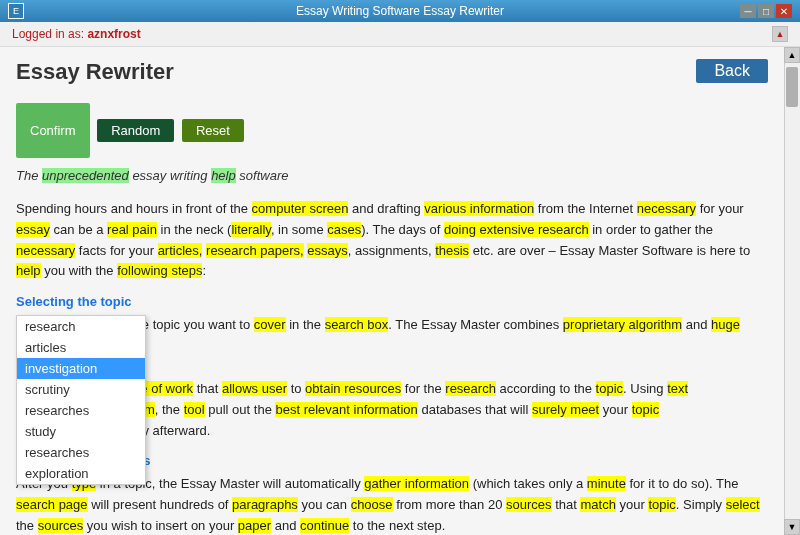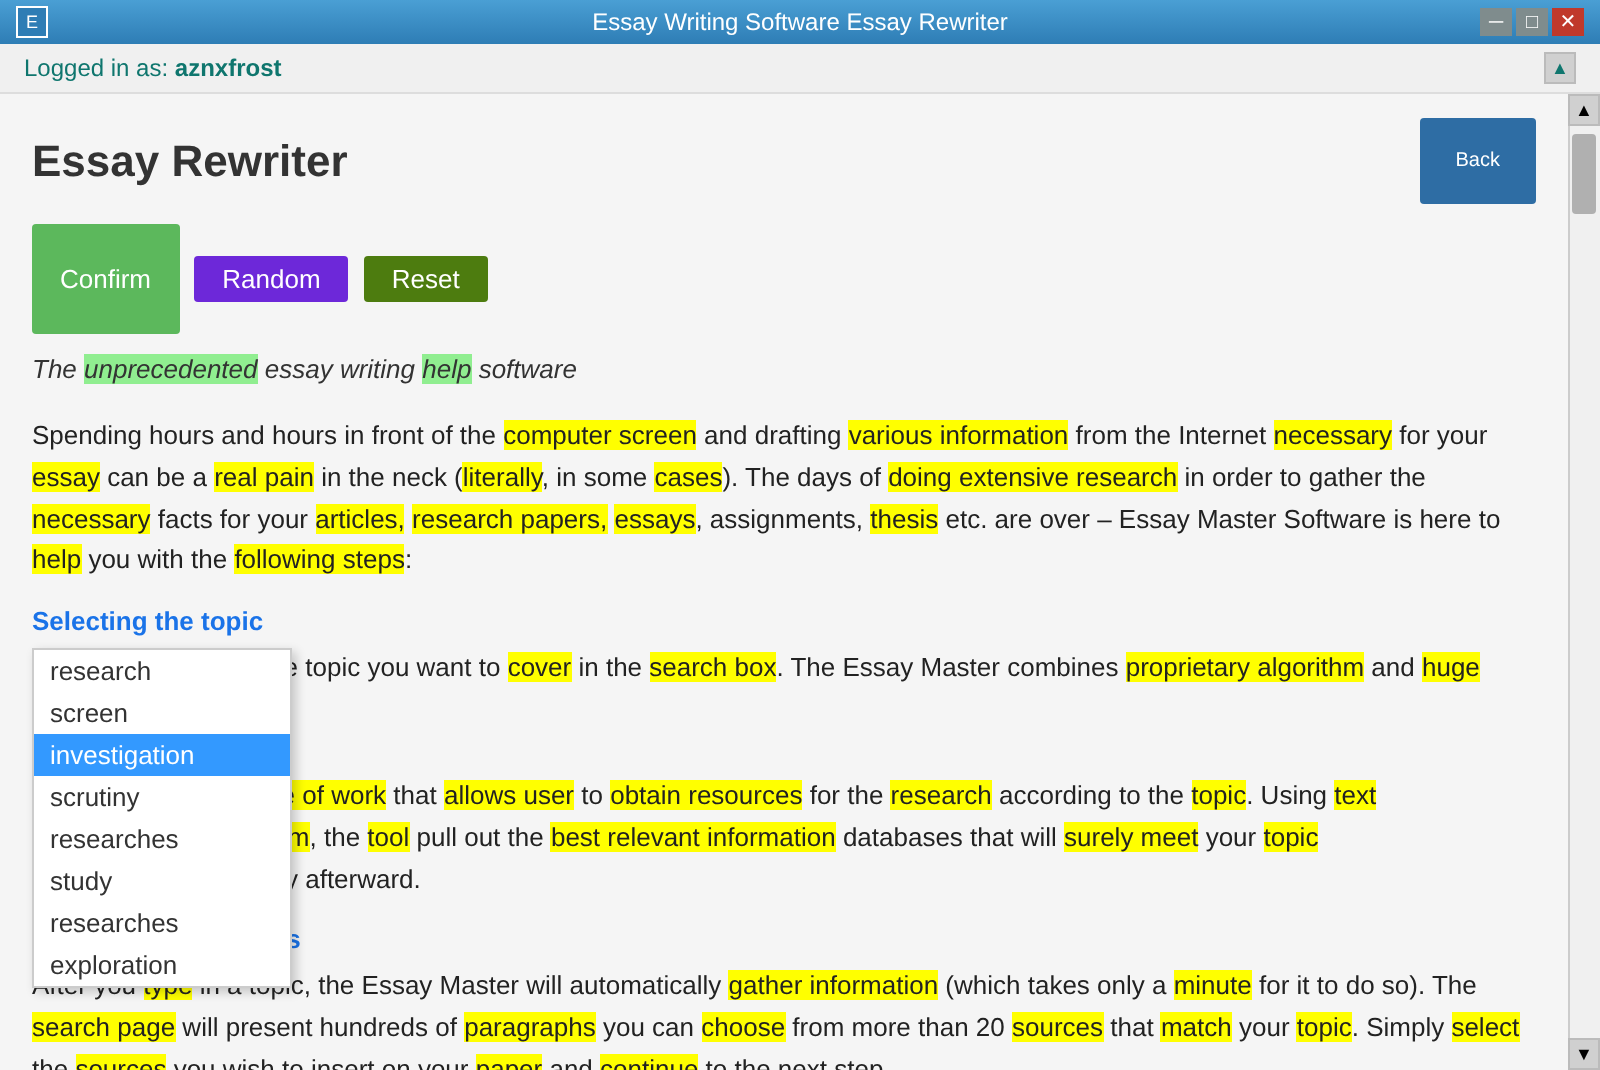--- a/index.html
+++ b/index.html
@@ -49,21 +49,21 @@
     .window-body {
       background: #f5f5f5;
       height: 513px;
       display: flex;
       flex-direction: column;
     }
     .logged-in-bar {
       background: #f0f0f0;
       padding: 4px 12px;
       font-size: 12px;
-      color: #0f766e;
+      color: #b91c1c;
       border-bottom: 1px solid #ddd;
       display: flex;
       align-items: center;
       justify-content: space-between;
     }
     .main-content {
       flex: 1;
       overflow: hidden;
       position: relative;
       padding-right: 16px;
@@ -75,36 +75,36 @@
     }
     .inner-scroll::-webkit-scrollbar { display: none; }
     .page-title {
       font-size: 22px;
       font-weight: bold;
       color: #333;
       margin-bottom: 8px;
     }
     .top-bar {
       display: flex;
-      align-items: flex-end;
+      align-items: flex-start;
       justify-content: space-between;
       margin-bottom: 10px;
     }
     .btn-confirm {
       background: #5cb85c;
       color: white;
       border: none;
       padding: 20px 14px;
       font-size: 13px;
       cursor: pointer;
       border-radius: 2px;
       margin-right: 4px;
     }
     .btn-random {
-      background: #6d28d9;
+      background: #14532d;
       color: white;
       border: none;
       padding: 4px 14px;
       font-size: 13px;
       cursor: pointer;
       border-radius: 2px;
       margin-right: 4px;
     }
     .btn-reset {
       background: #4d7c0f;
@@ -112,22 +112,22 @@
       border: none;
       padding: 4px 14px;
       font-size: 13px;
       cursor: pointer;
       border-radius: 2px;
     }
     .btn-back {
       background: #2e6da4;
       color: white;
       border: none;
-      padding: 16px 18px;
-      font-size: 10px;
+      padding: 3px 18px;
+      font-size: 16px;
       cursor: pointer;
       border-radius: 2px;
     }
     .tagline {
       font-size: 13px;
       color: #333;
       margin-bottom: 16px;
       font-style: italic;
     }
     .hl-green { background-color: #90ee90; }
@@ -240,21 +240,21 @@
         Spending hours and hours in front of the <span class="hl-yellow">computer screen</span> and drafting <span class="hl-yellow">various information</span> from the Internet <span class="hl-yellow">necessary</span> for your <span class="hl-yellow">essay</span> can be a <span class="hl-yellow">real pain</span> in the neck (<span class="hl-yellow">literally</span>, in some <span class="hl-yellow">cases</span>). The days of <span class="hl-yellow">doing extensive research</span> in order to gather the <span class="hl-yellow">necessary</span> facts for your <span class="hl-yellow">articles,</span> <span class="hl-yellow">research papers,</span> <span class="hl-yellow">essays</span>, assignments, <span class="hl-yellow">thesis</span> etc. are over – Essay Master Software is here to <span class="hl-yellow">help</span> you with the <span class="hl-yellow">following steps</span>:
       </div>
 
       <div style="position:relative; margin-bottom: 10px;">
         <div class="section-heading">Selecting the <span class="hl-blue">topic</span></div>
 
         <div style="display:flex;">
           <div style="position:relative; margin-right: 8px; flex-shrink:0;">
             <div class="dropdown-menu">
               <div class="dropdown-item">research</div>
-              <div class="dropdown-item">screen</div>
+              <div class="dropdown-item">articles</div>
               <div class="dropdown-item selected">investigation</div>
               <div class="dropdown-item">scrutiny</div>
               <div class="dropdown-item">researches</div>
               <div class="dropdown-item">study</div>
               <div class="dropdown-item">researches</div>
               <div class="dropdown-item">exploration</div>
             </div>
           </div>
           <div class="essay-text" style="padding-top: 0; margin-top: 0;">
             <span class="hl-yellow">begins</span> with typing the topic you want to <span class="hl-yellow">cover</span> in the <span class="hl-yellow">search box</span>. The Essay Master combines <span class="hl-yellow">proprietary algorithm</span> and <span class="hl-yellow">huge</span>

